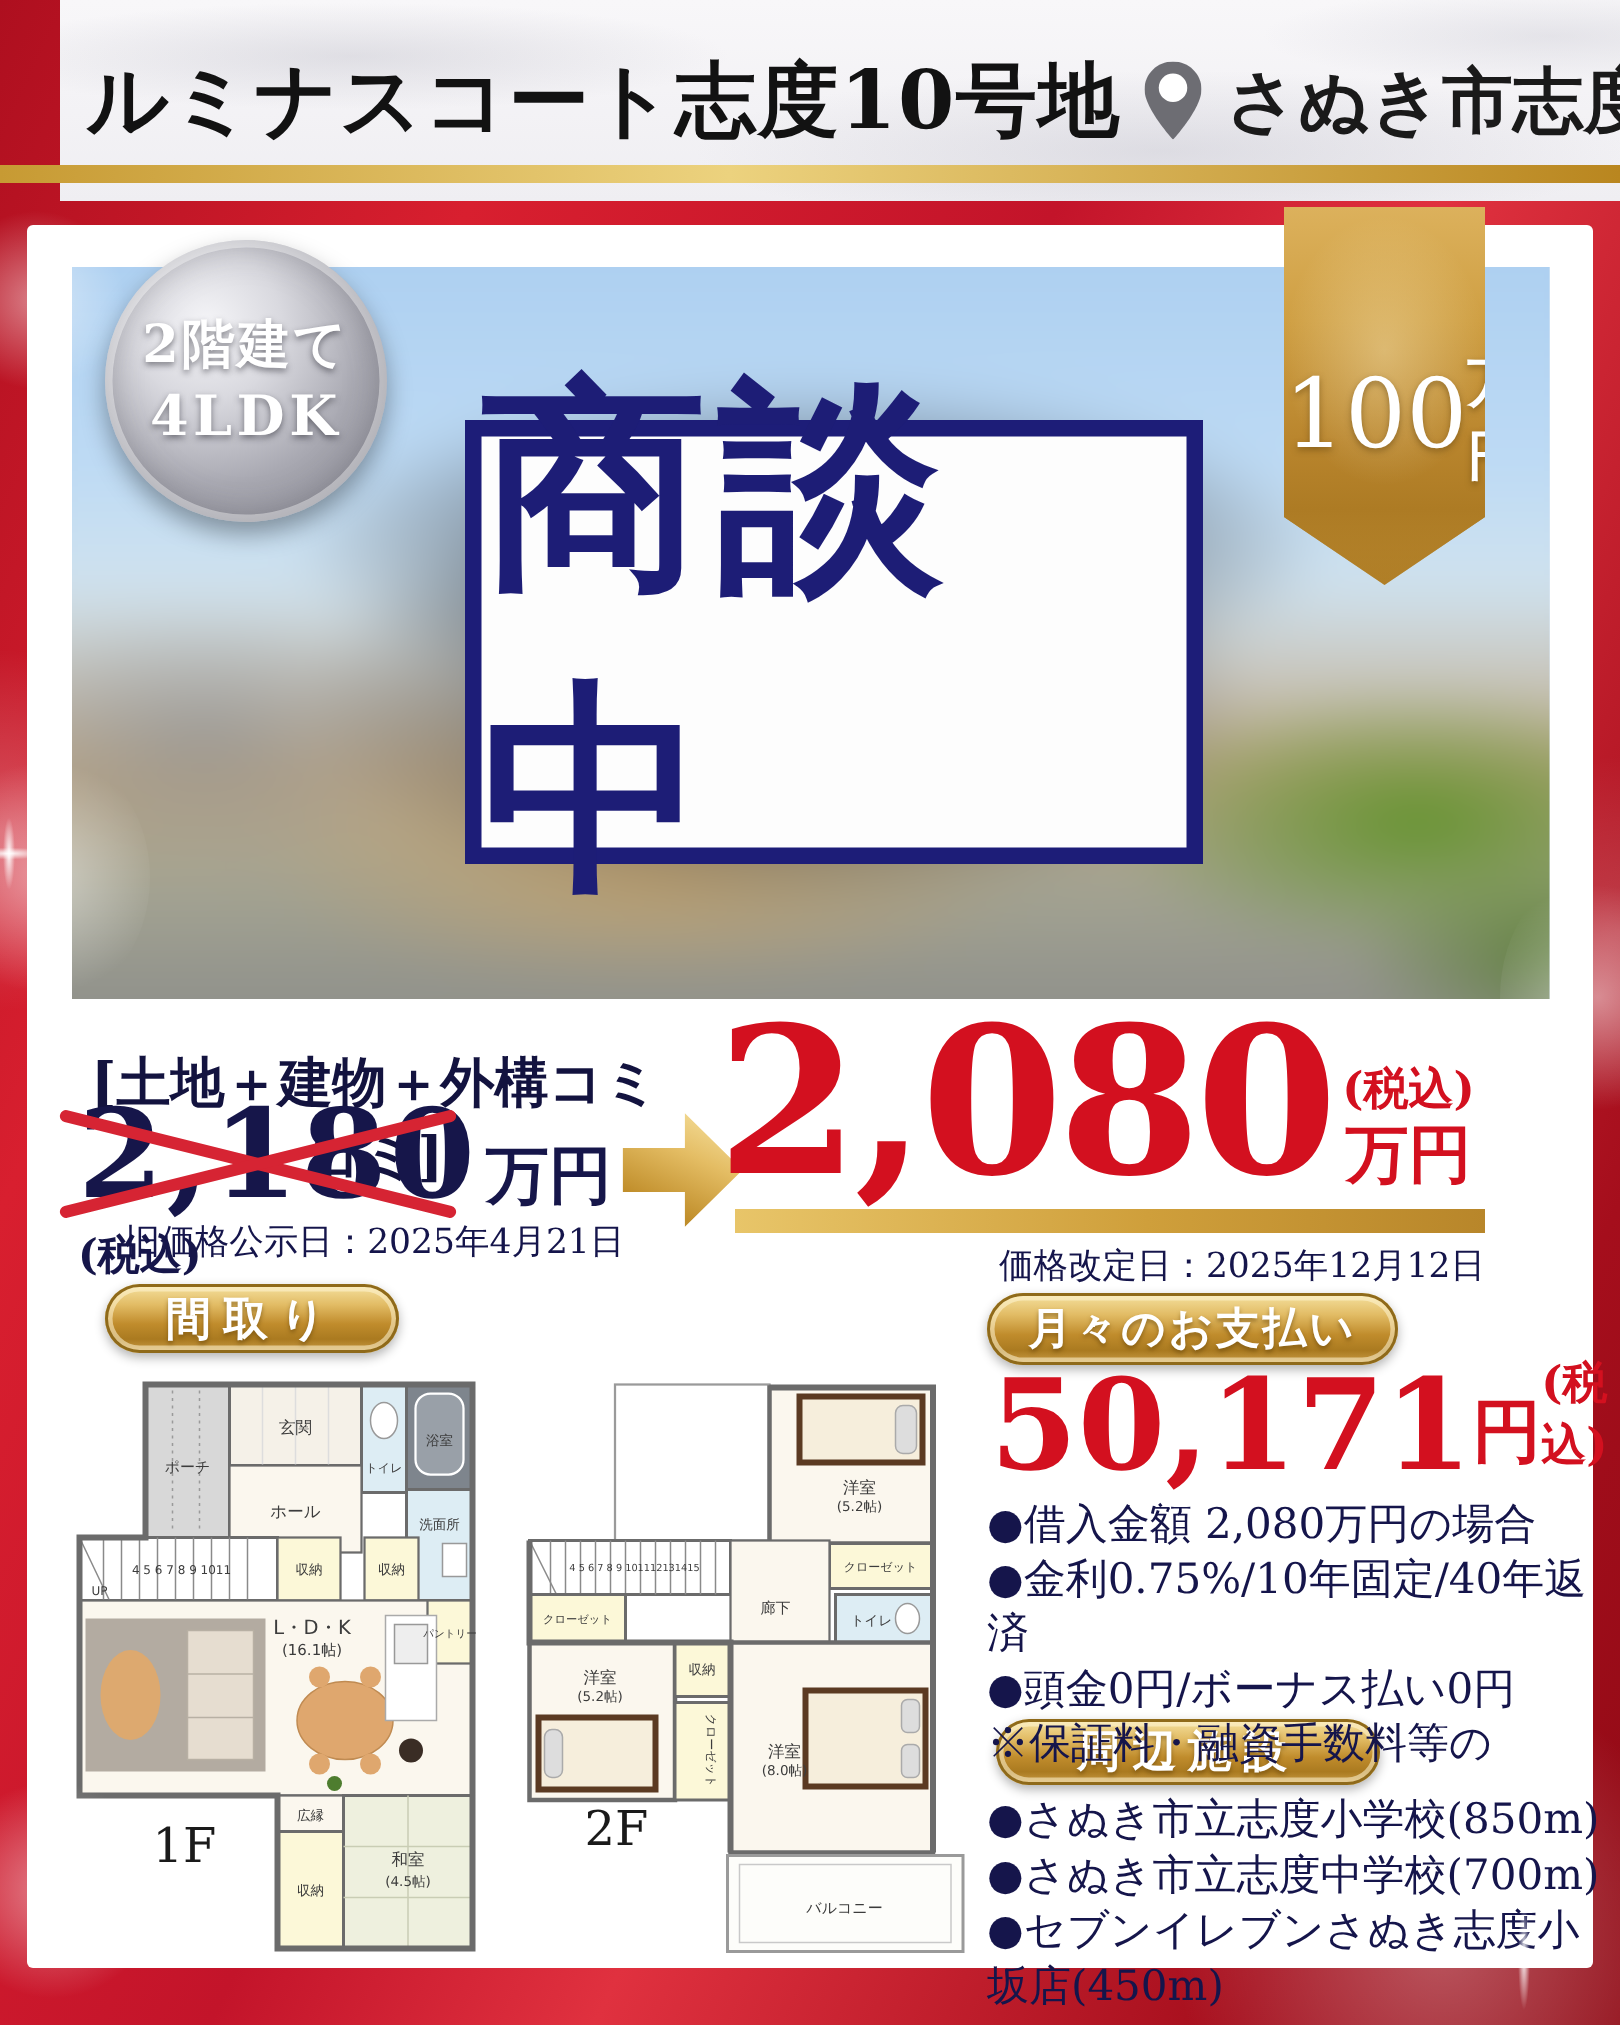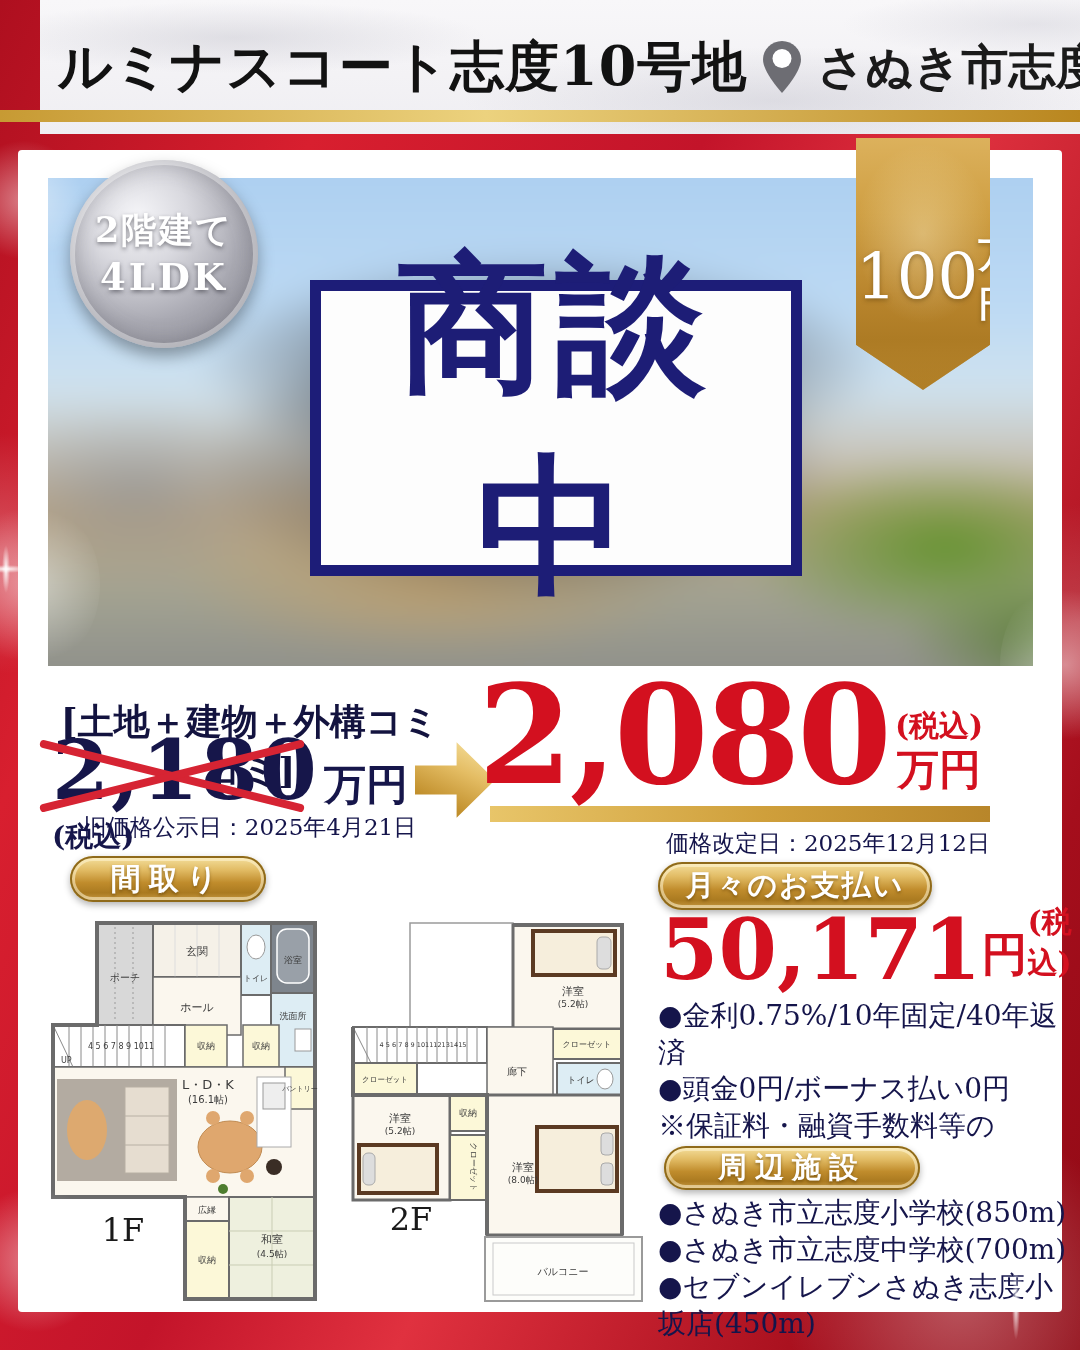--- a/index.html
+++ b/index.html
@@ -76,21 +76,21 @@
     padding-top:26px;
   }
   .ribbon .amount { font-size:64px; line-height:1; font-weight:400; }
   .ribbon .unit { font-size:36px; margin-top:6px; font-weight:700; }
   .ribbon .down { font-size:30px; margin-top:8px; letter-spacing:2px; }
 
   
   .nego {
     left:310px; top:280px; width:492px; height:296px;
     background:#fdfdfd; border:11px solid #1d1d78;
-    display:flex; align-items:center; justify-content:center;text-align:center;
+    display:flex; align-items:center; justify-content:center;
   }
   .nego span { font-size:150px; font-weight:700; color:#1d1d76; letter-spacing:8px; }
 
   
   .pkg-label { left:52px; top:698px; width:396px; text-align:center; font-size:36px; font-weight:700; color:#13133f; }
   .old-price-row { left:52px; top:722px; width:396px; text-align:left; color:#16164a; }
   .old-wrap { position:relative; display:inline-block; }
   .old-num { font-size:82px; font-weight:700; letter-spacing:2px; }
   .old-unit { font-size:42px; font-weight:700; }
   .old-tax { font-size:28px; font-weight:700; }
@@ -209,20 +209,21 @@
 <div class="abs gold-pill pill-madori">間取り</div>
 <div class="abs gold-pill pill-pay">月々のお支払い</div>
 <div class="abs gold-pill pill-fac">周辺施設</div>
 
 <div class="abs pay-amount">
   <span class="pay-num">50,171</span>
   <span class="pay-yen">円</span>
   <span class="pay-tax">(税込)</span>
 </div>
 <div class="abs notes">
+  <div>●借入金額 2,080万円の場合</div>
   <div>●金利0.75%/10年固定/40年返済</div>
   <div>●頭金0円/ボーナス払い0円</div>
   <div>※保証料・融資手数料等の</div>
 </div>
 
 <div class="abs fac-list">
   <div>●さぬき市立志度小学校(850m)</div>
   <div>●さぬき市立志度中学校(700m)</div>
   <div>●セブンイレブンさぬき志度小坂店(450m)</div>
 </div>

